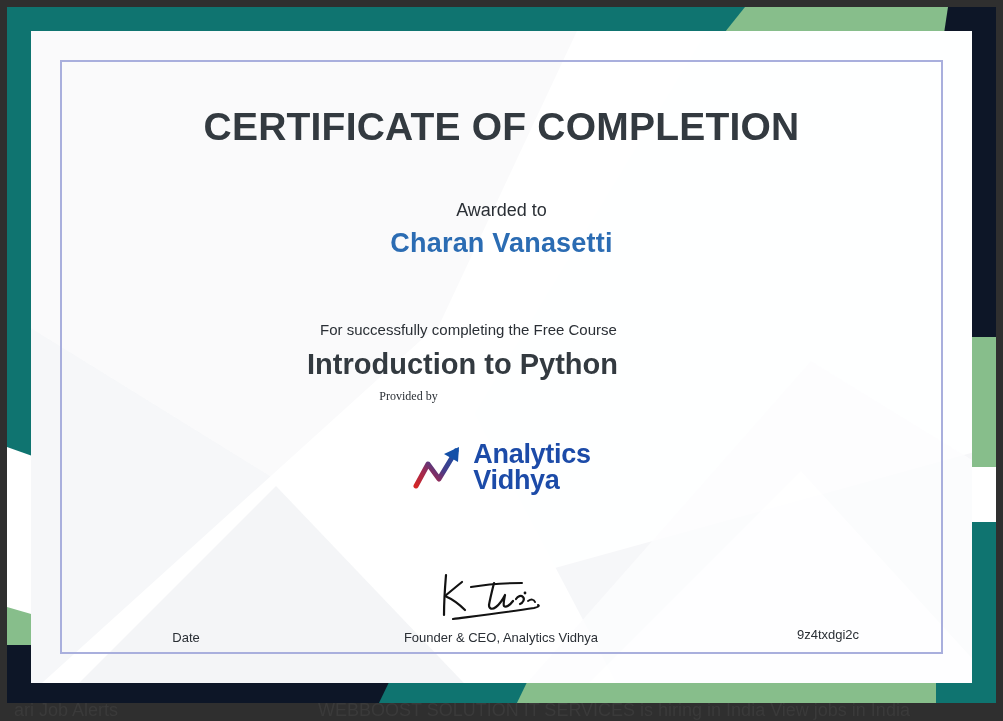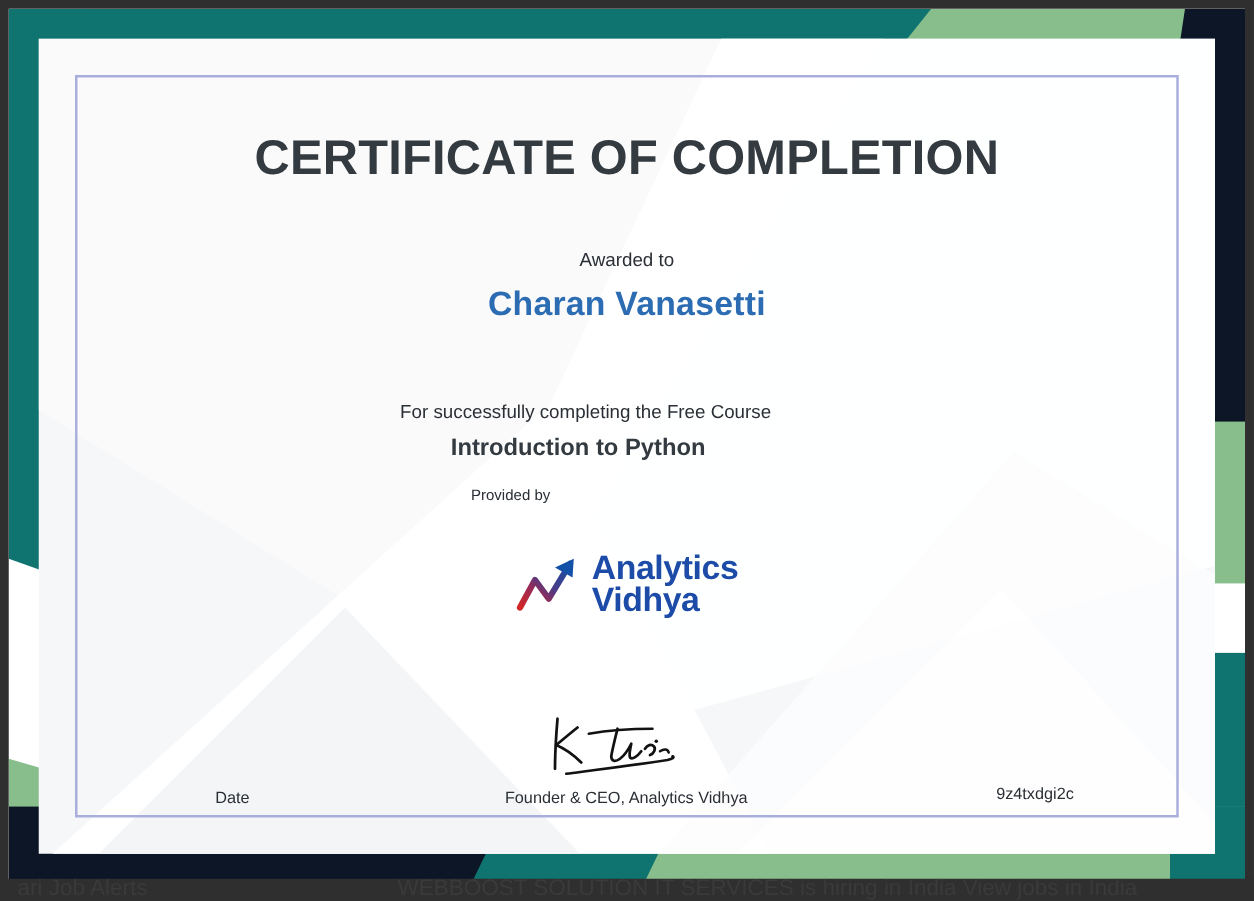--- a/index.html
+++ b/index.html
@@ -145,38 +145,38 @@
     left:0; top:0; width:941px; height:652px;
     text-align:center;
   }
   .cert-title {
     position:absolute; left:0; top:74px; width:941px;
     font-size:39px; font-weight:bold; letter-spacing:.2px;
     color:#333a40;
   }
   .awarded-label {
     position:absolute; left:0; top:169px; width:941px;
-    font-size:15px; color:#2a2f35;
+    font-size:18px; color:#2a2f35;
   }
   .recipient-name {
     position:absolute; left:0; top:197px; width:941px;
     font-size:27px; font-weight:bold; color:#2b6cb3;
     letter-spacing:.2px;
   }
   .course-prefix {
     position:absolute; left:0; top:290px; width:875px;
     font-size:15px; color:#2a2f35;
   }
   .course-name {
     position:absolute; left:0; top:317px; width:863px;
-    font-size:19px; font-weight:bold; color:#333a40;
+    font-size:29px; font-weight:bold; color:#333a40;
   }
   .provided-label {
     position:absolute; left:0; top:358px; width:755px;
-    font-size:12px; color:#2a2f35;
+    font-size:12px; color:#2a2f35;font-family:Liberation Serif, serif;
   }
 
   
   .logo-wrap {
     position:absolute; left:0; top:410px; width:941px;
     display:flex; align-items:center; justify-content:center; gap:9px;
   }
   .logo-mark { width:52px; height:50px; flex:0 0 auto; }
   .logo-text {
     font-size:27px; font-weight:bold; line-height:.98;

